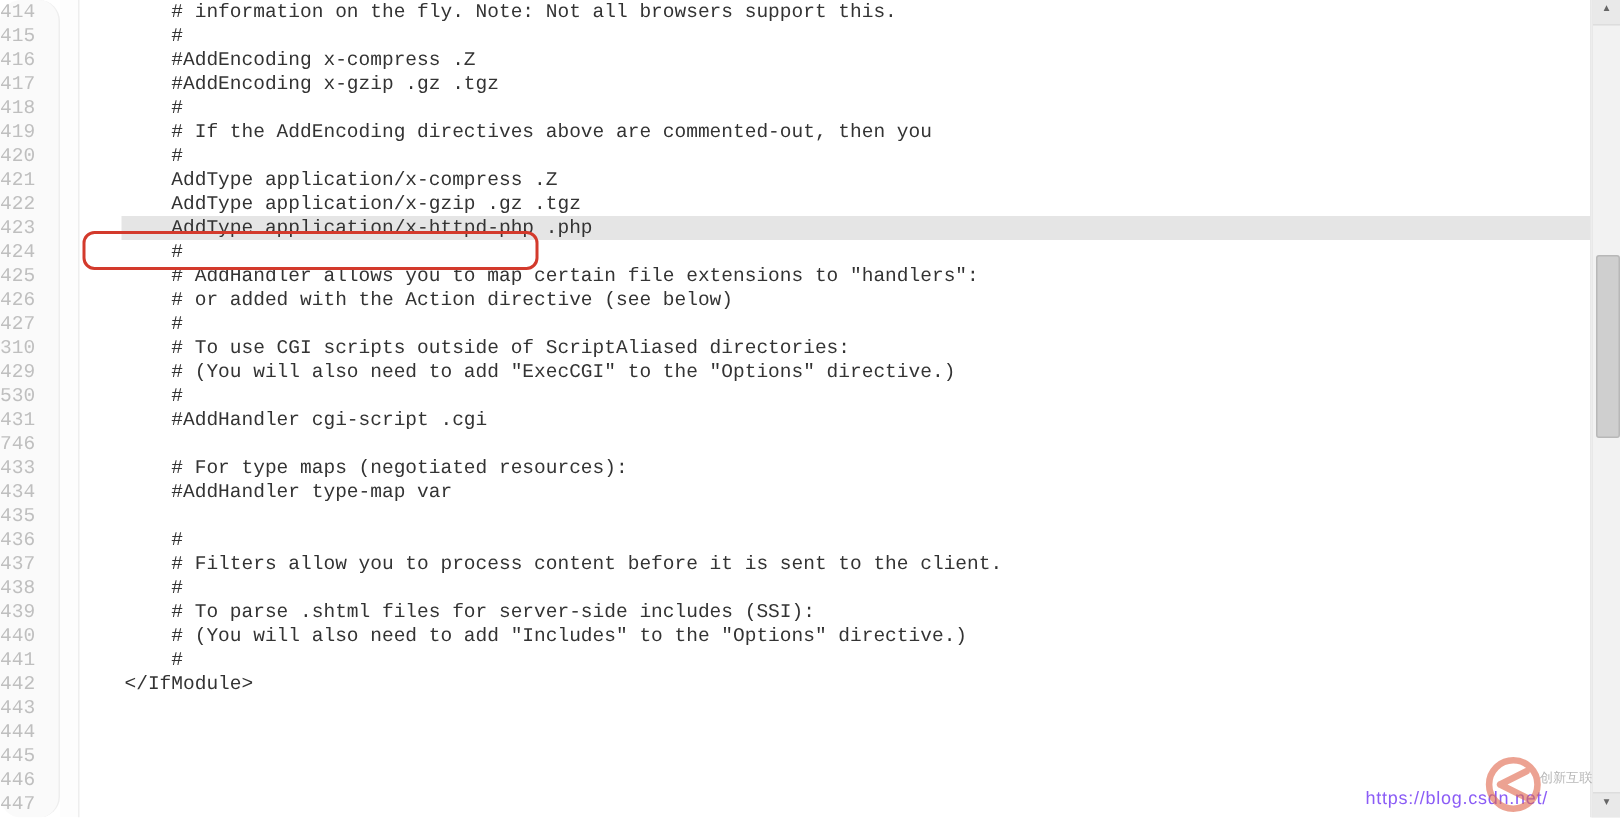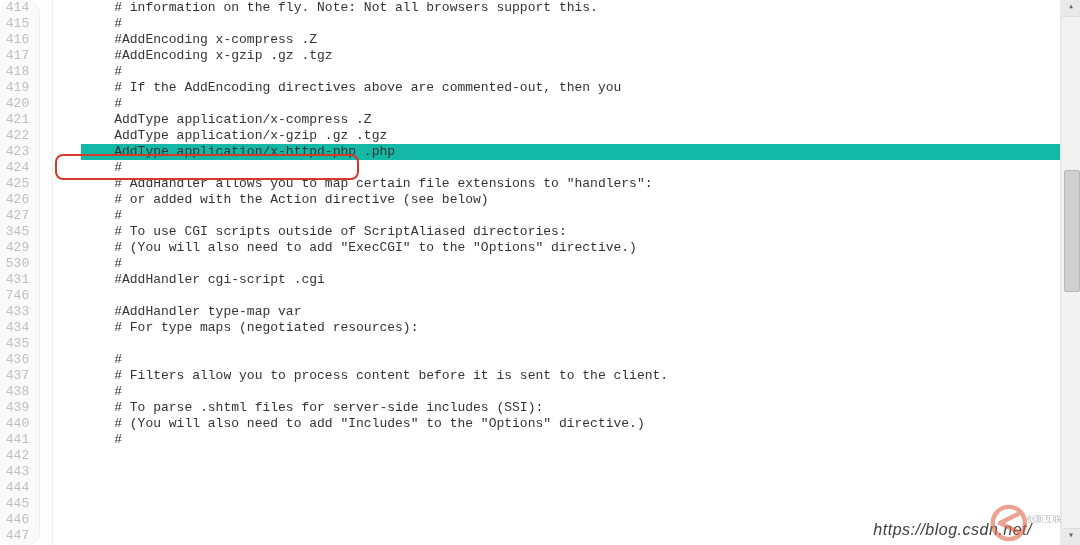--- a/index.html
+++ b/index.html
@@ -18,21 +18,21 @@
     width: 1060px;
     height: 545px;
     position: relative;
     border-right: 1px solid #e8e8e8;
   }
   .gutter {
     width: 40px;
     flex-shrink: 0;
     background: #fafafa;
     border-right: 1px solid #eee;
-    text-align: center;
+    text-align: left;
     padding-right: 4px;
     box-sizing: border-box;
     color: #bfbfbf;
     user-select: none;
     border-radius: 14px;
   }
   .fold-col {
     width: 12px;
     flex-shrink: 0;
     border-right: 1px solid #eee;
@@ -47,21 +47,21 @@
     height: 16px;
     line-height: 16px;
     white-space: pre;
     position: relative;
   }
   .code .line {
     padding-left: 2px;
     margin-left: 26px;
   }
   .hl {
-    background: #14b8a6;
+    background: #e5e5e5;
   }
   
   .red-box {
     position: absolute;
     border: 2px solid #d33a2c;
     border-radius: 8px;
     pointer-events: none;
     z-index: 5;
   }
   
@@ -93,24 +93,23 @@
     font-size: 10px;
     color: #666;
     border-bottom: 1px solid #ddd;
   }
   .scroll-btn.bottom { bottom: 0; border-top:1px solid #ddd; border-bottom:none; }
   
   .watermark {
     position: absolute;
     right: 28px;
     bottom: 6px;
-    color: #404040;
+    color: #8b5cf6;
     font-family: Arial, sans-serif;
-    font-style: italic;
-    font-size: 16px;
+    font-size: 12px;
     letter-spacing: 0.5px;
     pointer-events: none;
     z-index: 3;
   }
   .corner-logo {
     position: absolute;
     right: -4px;
     bottom: 0;
     width: 78px;
     height: 44px;
@@ -131,21 +130,21 @@
       <div class="line">418</div>
       <div class="line">419</div>
       <div class="line">420</div>
       <div class="line">421</div>
       <div class="line">422</div>
       <div class="line">423</div>
       <div class="line">424</div>
       <div class="line">425</div>
       <div class="line">426</div>
       <div class="line">427</div>
-      <div class="line">345</div>
+      <div class="line">310</div>
       <div class="line">429</div>
       <div class="line">530</div>
       <div class="line">431</div>
       <div class="line">746</div>
       <div class="line">433</div>
       <div class="line">434</div>
       <div class="line">435</div>
       <div class="line">436</div>
       <div class="line">437</div>
       <div class="line">438</div>
@@ -180,29 +179,30 @@
       <div class="line hl">    AddType application/x-httpd-php .php </div>
       <div class="line">    #</div>
       <div class="line">    # AddHandler allows you to map certain file extensions to "handlers":</div>
       <div class="line">    # or added with the Action directive (see below)</div>
       <div class="line">    #</div>
       <div class="line">    # To use CGI scripts outside of ScriptAliased directories:</div>
       <div class="line">    # (You will also need to add "ExecCGI" to the "Options" directive.)</div>
       <div class="line">    #</div>
       <div class="line">    #AddHandler cgi-script .cgi</div>
       <div class="line"></div>
+      <div class="line">    # For type maps (negotiated resources):</div>
       <div class="line">    #AddHandler type-map var</div>
-      <div class="line">    # For type maps (negotiated resources):</div>
       <div class="line"></div>
       <div class="line">    #</div>
       <div class="line">    # Filters allow you to process content before it is sent to the client.</div>
       <div class="line">    #</div>
       <div class="line">    # To parse .shtml files for server-side includes (SSI):</div>
       <div class="line">    # (You will also need to add "Includes" to the "Options" directive.)</div>
       <div class="line">    #</div>
+      <div class="line">&lt;/IfModule&gt;</div>
       <div class="line"></div>
     </div>
 </div>
 
 <div class="scrollbar">
   <div class="scroll-btn">▴</div>
   <div class="scroll-thumb" id="thumb" style="top: 170px; height: 120px;"></div>
   <div class="scroll-btn bottom">▾</div>
 </div>
 

